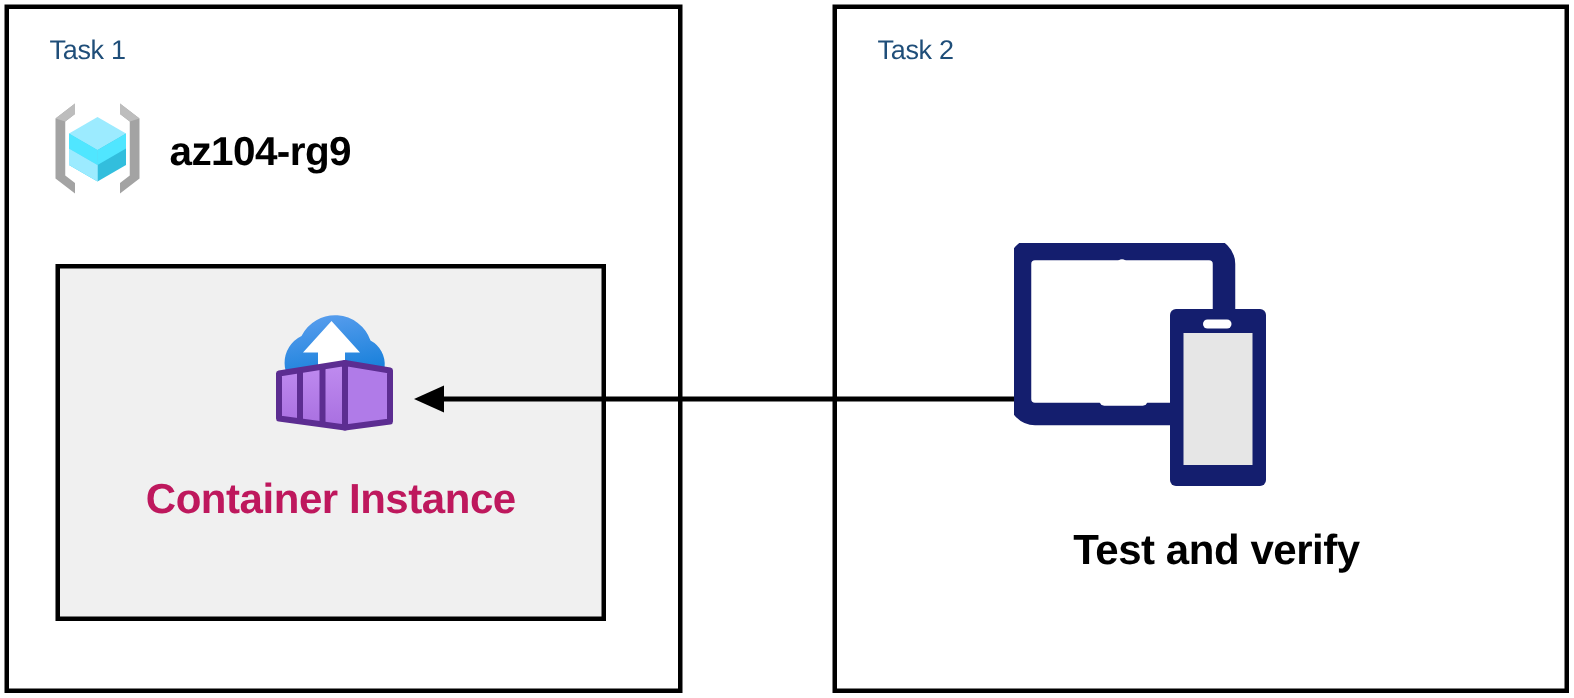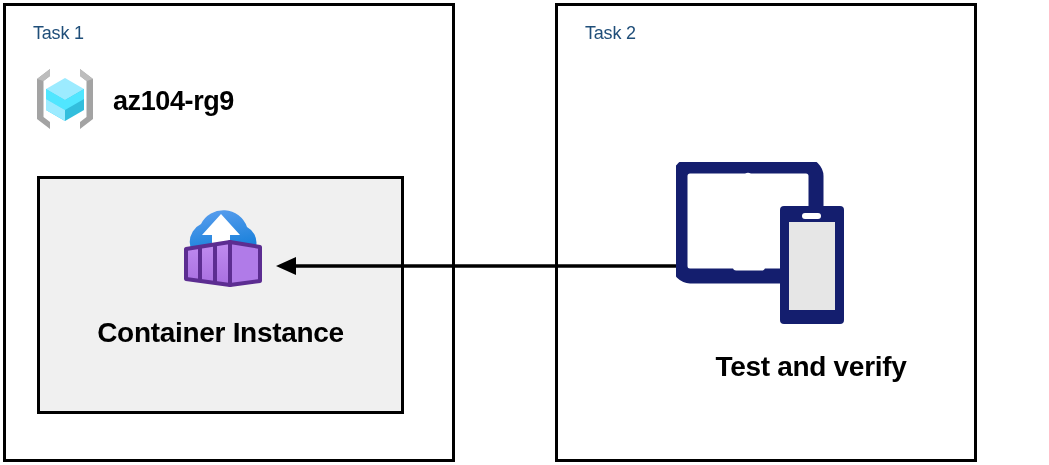--- a/index.html
+++ b/index.html
@@ -20,21 +20,21 @@
   }
 
   
   .panel {
     position: absolute;
     background: #ffffff;
     border: 3px solid #000000;
     box-sizing: border-box;
   }
   #panel-task-1 { left: 3px;   top: 3px; width: 452px; height: 459px; }
-  #panel-task-2 { left: 555px; top: 3px; width: 422px; height: 459px; }
+  #panel-task-2 { left: 555px; top: 3px; width: 491px; height: 459px; }
 
   .panel-title {
     position: absolute;
     top: 17px;
     left: 27px;
     font-size: 18px;
     font-weight: normal;
     color: #1F4E79;
     letter-spacing: -0.2px;
     white-space: nowrap;
@@ -77,21 +77,21 @@
     height: 96px;
   }
   #container-instance-label {
     position: absolute;
     left: 0;
     right: 0;
     top: 138px;
     text-align: center;
     font-size: 28px;
     font-weight: bold;
-    color: #000000;
+    color: #be185d;
     letter-spacing: -0.3px;
   }
 
   
   #devices-icon-wrap {
     position: absolute;
     left: 676px;
     top: 162px;
     width: 190px;
     height: 168px;

